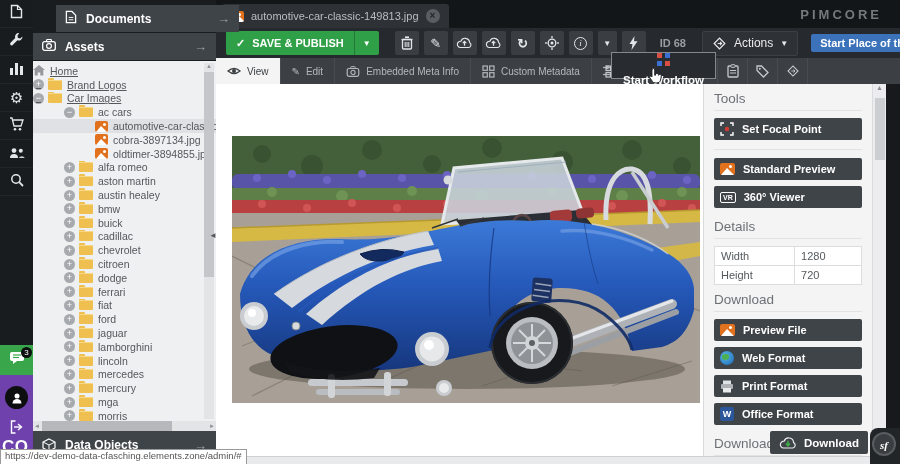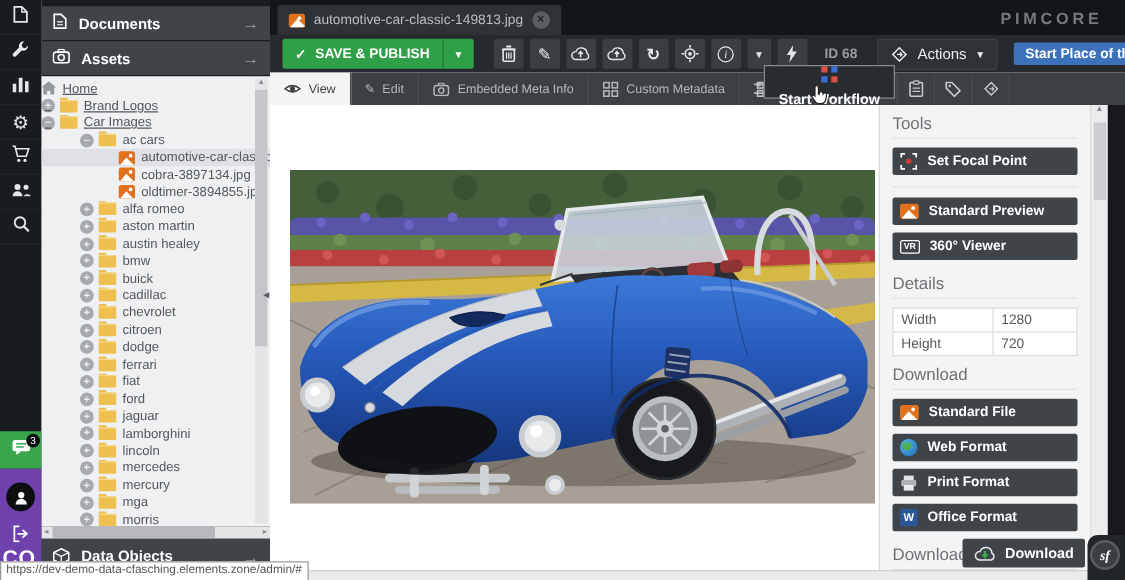--- a/index.html
+++ b/index.html
@@ -173,21 +173,21 @@
             <path d="M6 1H2v12h4" fill="none" stroke="#fff" stroke-width="1.4"></path>
             <path d="M8.5 4l3.5 3-3.5 3" fill="none" stroke="#fff" stroke-width="1.4"></path>
             <line x1="4.5" y1="7" x2="11.5" y2="7" stroke="#fff" stroke-width="1.4"></line>
           </svg>
       </div>
       <div class="rail-logo">CO</div>
     </div>
   </div>
 
   <div class="tree-panel">
-    <div class="acc-header" style="top:5px;">
+    <div class="acc-header" style="top:5px;margin-left:23px;">
       <span><svg width="12" height="14" viewBox="0 0 13 15">
             <path d="M1.5 1.5h6l4 4v8h-10z" fill="none" stroke="#fff" stroke-width="1.4"></path>
             <path d="M4 8h5M4 10.5h5" stroke="#fff" stroke-width="1"></path>
           </svg></span>
       <span>Documents</span>
       <span class="arr">→</span>
     </div>
     <div class="acc-header" style="top:33px;">
       <span><svg width="14" height="12" viewBox="0 0 14 12">
             <rect x="0.7" y="2.7" width="12.6" height="8.6" rx="2" fill="none" stroke="#fff" stroke-width="1.3"></rect>
@@ -675,21 +675,21 @@
       <tr>
         <td>Height</td>
         <td>720</td>
       </tr>
     </tbody>
       </table>
 
     <div class="sect-h">Download</div>
     <div class="pbtn">
       <span class="ic img-ic"></span>
-      <span>Standard File</span>
+      <span>Preview File</span>
     </div>
     <div class="pbtn">
       <span class="ic globe-ic"></span>
       <span>Web Format</span>
     </div>
     <div class="pbtn">
       <span class="ic">
           <svg width="14" height="13" viewBox="0 0 14 13">
             <rect x="3" y="0.5" width="8" height="3.5" fill="#dfe2e5"></rect>
             <rect x="1" y="4" width="12" height="5" rx="1" fill="#aeb2b7"></rect>

